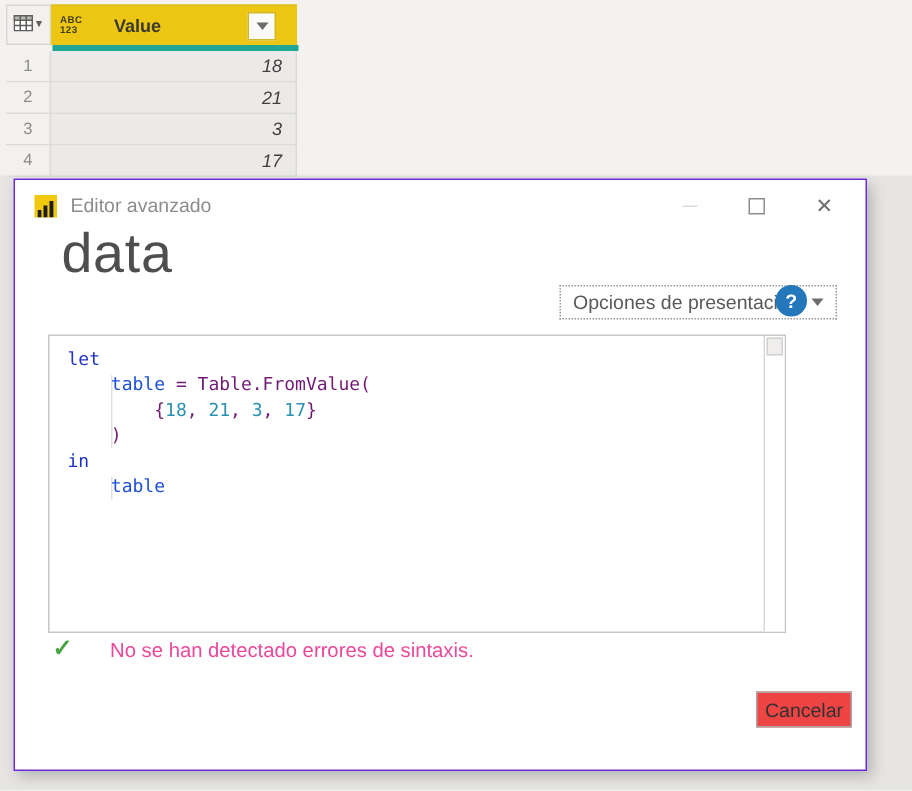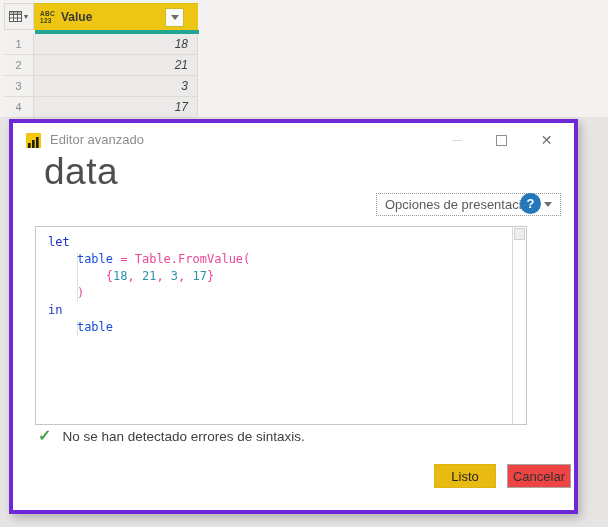--- a/index.html
+++ b/index.html
@@ -17,21 +17,21 @@
   .thead { display:flex; height:27px; }
   .corner-cell {
     width:30px; height:27px; background:#f2f1f0;
     border:1px solid #d9d8d7;
     display:flex; align-items:center; justify-content:center; gap:1px;
   }
   .corner-caret { font-size:7px; color:#5f5e5d; line-height:1; }
   .col-head {
     width:164px; height:27px; background:#ecc613;
     border-top:1px solid #dcc018;
-    display:flex; align-items:center; padding:0 14px 0 6px; gap:6px;justify-content:center;
+    display:flex; align-items:center; padding:0 14px 0 6px; gap:21px;justify-content:center;
   }
   .type-icon { font-size:6.5px; line-height:7px; font-weight:700; color:#413f1c; letter-spacing:0.3px; }
   .col-name { flex:1; font-size:12px; font-weight:700; color:#3a3932; }
   .filter-btn {
     width:19px; height:19px; background:#fafaf9; border:1px solid #cdb92b;
     display:flex; align-items:center; justify-content:center; cursor:pointer;
   }
   .filter-caret { width:0; height:0; border-left:4px solid transparent; border-right:4px solid transparent; border-top:5px solid #6b6b6b; }
   .teal-bar { margin-left:31px; width:164px; height:4px; background:#21a695; }
   .trow { display:flex; height:21px; }
@@ -41,21 +41,21 @@
   }
   .rval {
     width:164px; background:#ebeae9; border-right:1px solid #dcdbda; border-bottom:1px solid #dcdbda;
     font-size:12px; font-style:italic; color:#403f3e;
     display:flex; align-items:center; justify-content:flex-end; padding-right:9px;
   }
 
   
   .dialog {
     position:absolute; left:9px; top:119px; width:569px; height:395px;
-    background:#ffffff; border:4px solid #6d28d9;
+    background:#ffffff; border:1px solid #6d28d9;
     box-shadow:3px 4px 9px rgba(0,0,0,0.22);
     z-index:5;
   }
   .app-icon {
     position:absolute; left:13px; top:10px; width:15px; height:15px;
     background:#f2c80f; display:flex; align-items:flex-end; justify-content:center;
   }
   .dialog-title { position:absolute; left:37px; top:9px; font-size:13px; color:#8e8d8c; }
   .win-btns { position:absolute; top:1px; right:5px; display:flex; }
   .win-btn { width:45px; height:32px; display:flex; align-items:center; justify-content:center; cursor:pointer; }
@@ -83,30 +83,30 @@
   }
   .code {
     position:absolute; left:0; top:0; right:14px; bottom:0;
     padding:7px 0 0 12px;
     font-family:"DejaVu Sans Mono", monospace;
     font-size:12px; line-height:17px; white-space:pre; overflow:hidden;
   }
   .tok-kw  { color:#2033c9; }
   .tok-id  { color:#1d4ed8; }
   .tok-num { color:#2b91af; }
-  .tok-pl  { color:#ec4899; }
+  .tok-pl  { color:#701a75; }
   .indent-guide { position:absolute; width:1px; background:#e2e1e0; left:41px; }
   .guide-a { top:26px; height:49px; }
   .guide-b { top:94px; height:15px; }
   .scrollbar { position:absolute; top:0; right:0; width:14px; height:100%; border-left:1px solid #dad9d8; background:#ffffff; }
   .scroll-thumb { position:absolute; top:1px; left:1px; width:11px; height:12px; background:#efeeed; border:1px solid #d2d1d0; }
 
   .status-row { position:absolute; left:25px; top:305px; display:flex; align-items:center; gap:11px; }
   .check-icon { color:#4ba244; font-size:16px; font-weight:700; line-height:1; }
-  .status-text { font-size:13.5px; color:#404040; }
+  .status-text { font-size:13.5px; color:#ec4899;margin-left:14px; }
 
   .btn-done {
     position:absolute; left:421px; top:341px; width:62px; height:24px;
     background:#e8ba12; border:1px solid #e0b310; font-size:13px; color:#252525;
     font-family:"Liberation Sans", sans-serif; cursor:pointer;
   }
   .btn-cancel {
     position:absolute; left:494px; top:341px; width:64px; height:24px;
     background:#ef4444; border:1px solid #a9a8a7; font-size:13px; color:#323130;
     font-family:"Liberation Sans", sans-serif; cursor:pointer;
@@ -203,15 +203,14 @@
     <div class="scrollbar">
       <div class="scroll-thumb"></div>
     </div>
   </div>
 
   <div class="status-row">
     <span class="check-icon">✓</span>
     <span class="status-text">No se han detectado errores de sintaxis.</span>
   </div>
 
-  <button class="btn-done">Listo</button>
   <button class="btn-cancel">Cancelar</button>
 </div>
 
 </body></html>

